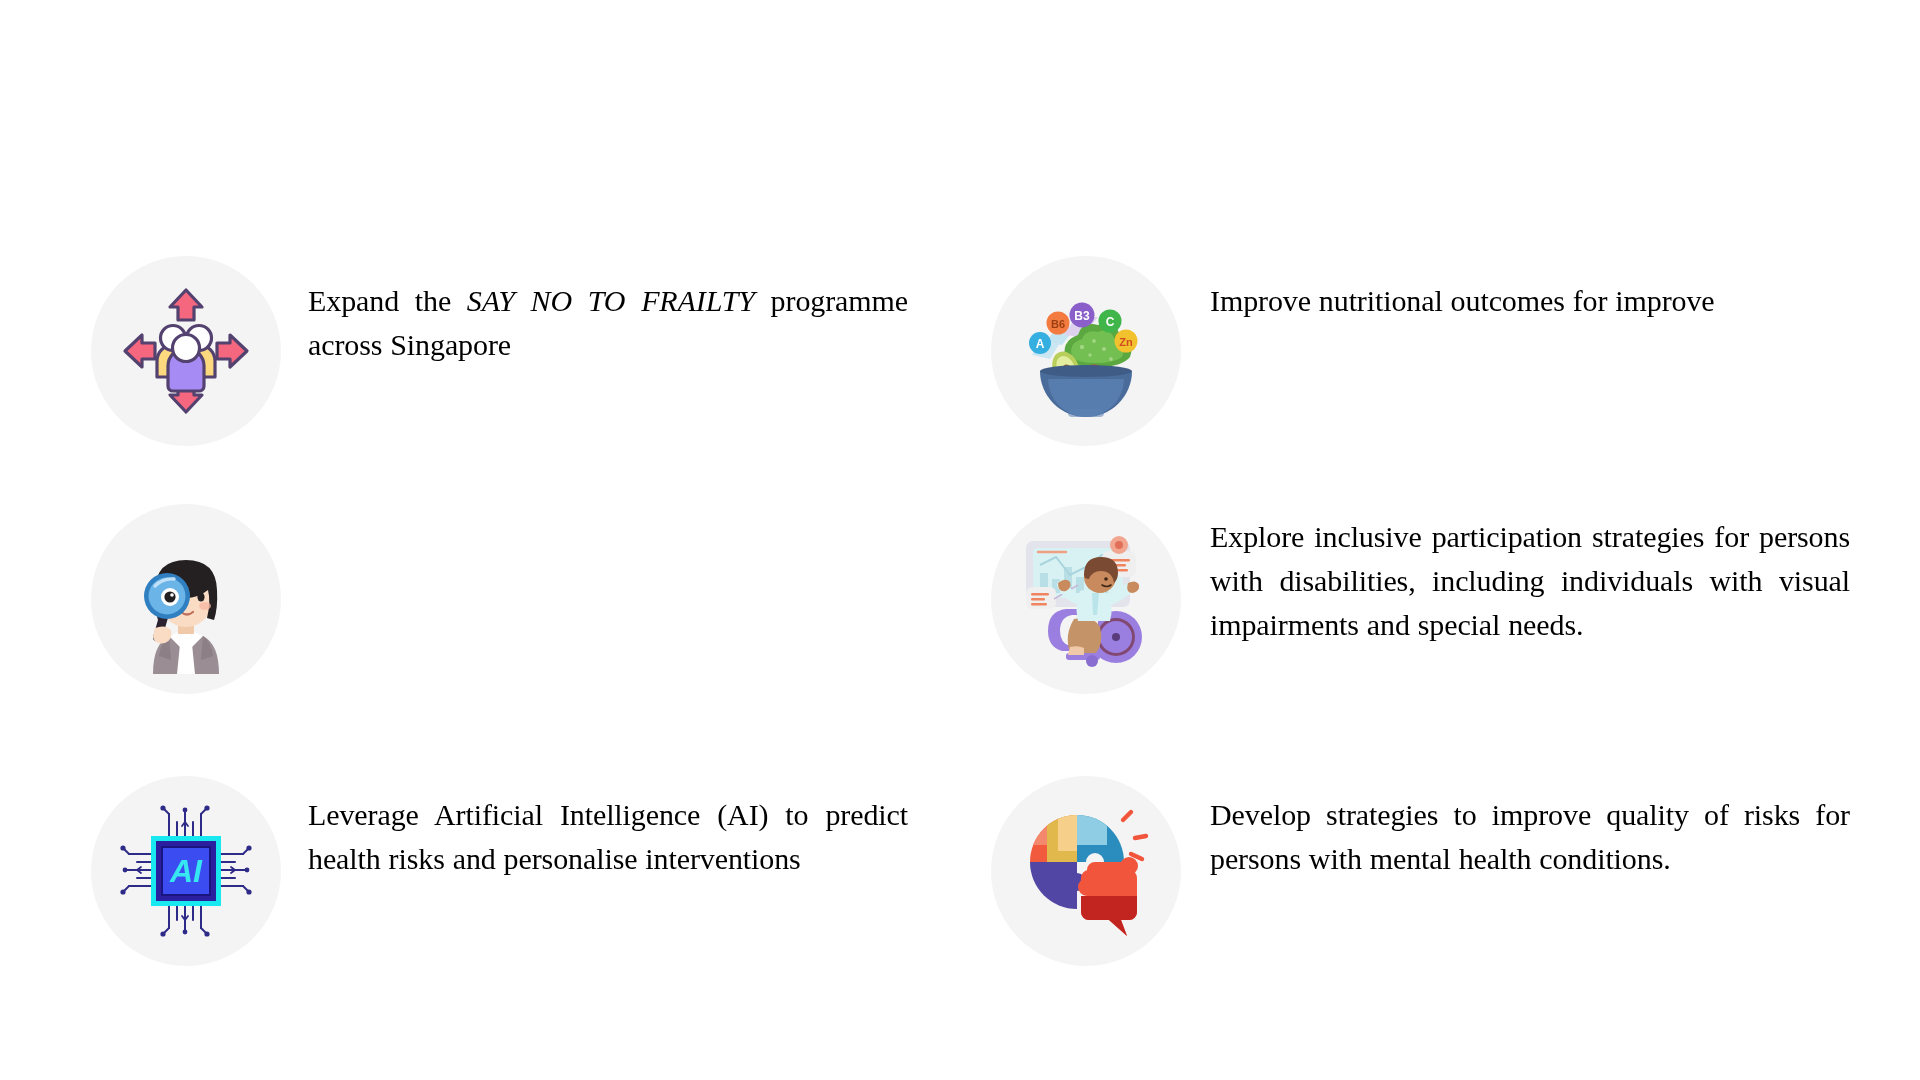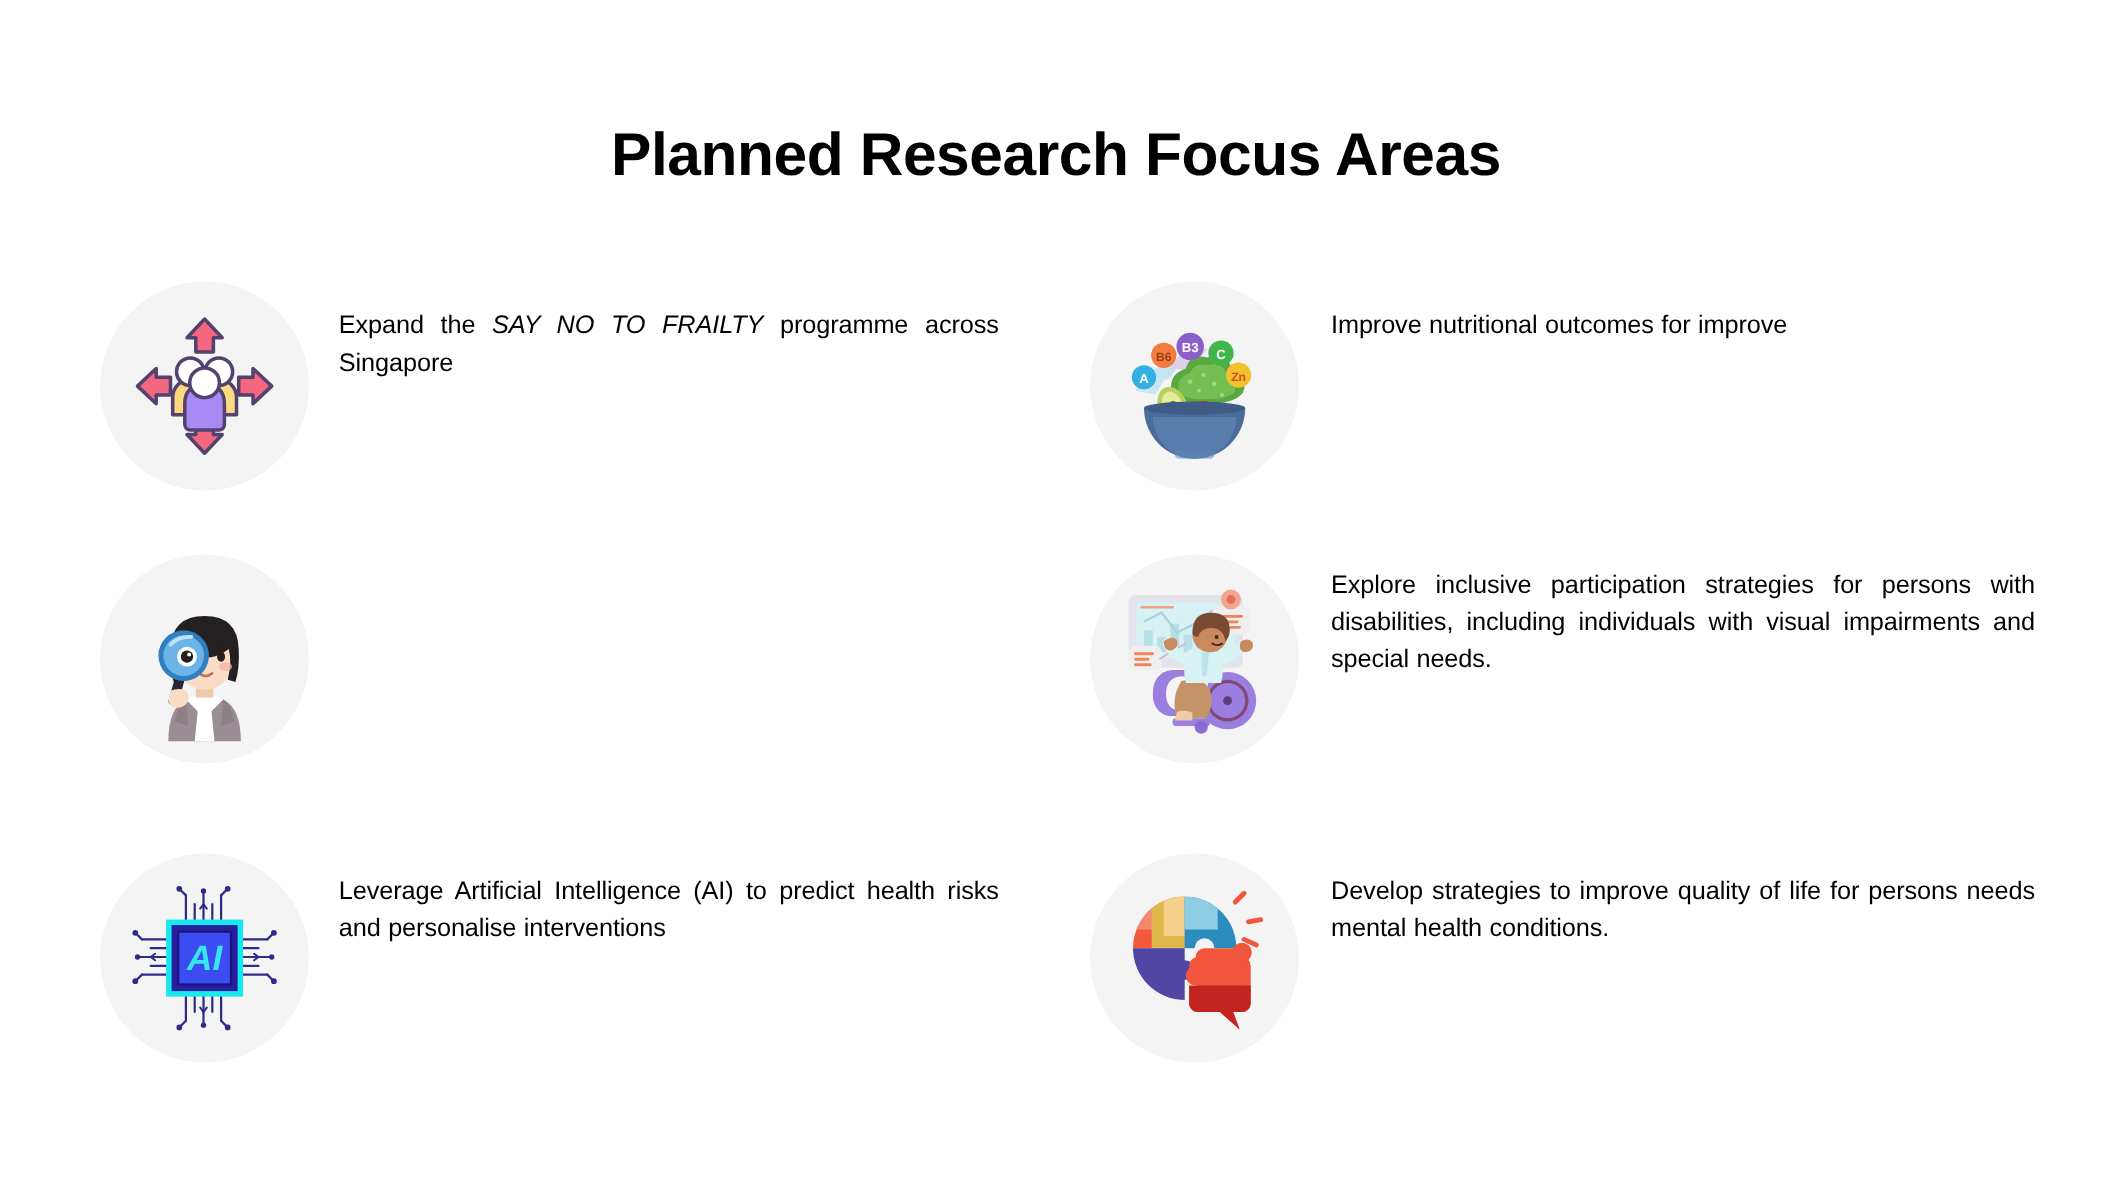--- a/index.html
+++ b/index.html
@@ -68,26 +68,26 @@
     display: flex;
     align-items: center;
     justify-content: center;
     position: relative;
   }
   .icon-circle svg { display: block; }
 
   .item-text {
     flex: 1 1 auto;
     padding-top: 22px;
-    font-size: 23px;
+    font-size: 30px;
     line-height: 1.46;
     text-align: justify;
     text-align-last: left;
     color: #000000;
-    font-family: Liberation Sans, sans-serif;
+    font-family: Liberation Serif, serif;
     letter-spacing: -0.1px;
     word-spacing: 0.5px;
   }
   .item-text .em {
     font-style: italic;
   }
 
   
   .row1 .item-text { padding-top: 24px; }
   .row2 .item-text { padding-top: 12px; }
@@ -97,21 +97,20 @@
   .col-right .item-text { max-width: 670px; }
 
   .col-left  .icon-wrap { margin-right: 26px; font-style: italic; }
   .col-right .icon-wrap { margin-right: 28px; }
 </style>
 </head>
 <body>
 
 <div class="slide">
 
-  <div class="slide-title">Planned Research Focus Areas</div>
 
   <div class="grid">
 
     <div class="item row1 col-left">
       <div class="icon-wrap">
         <div class="icon-circle">
           <svg width="150" height="150" viewBox="0 0 150 150" aria-hidden="true">
             <g stroke="#53416f" stroke-width="3.2" stroke-linejoin="round" stroke-linecap="round">
 
               <path d="M75 14 L91 31 L83 31 L83 44 L67 44 L67 31 L59 31 Z" fill="#f4677f"></path>
@@ -416,17 +415,17 @@
             </g>
 
             <path d="M78 74 h40 a8 8 0 0 1 8 8 v34 a8 8 0 0 1 -8 8 h-8 l6 16 l-18 -16 h-20 a8 8 0 0 1 -8 -8 v-10 a9 9 0 0 0 0 -18 v-6 a8 8 0 0 1 8 -8 z" fill="#f1553c"></path>
             <path d="M78 100 h-2 a9 9 0 0 1 0 -18 v-8 a8 8 0 0 1 8 -8 h34 v34 z" fill="#f1553c"></path>
             <path d="M70 100 v16 a8 8 0 0 0 8 8 h20 l18 16 l-6 -16 h8 a8 8 0 0 0 8 -8 v-16 z" fill="#c2241f"></path>
 
             <circle cx="118" cy="70" r="9" fill="#f1553c"></circle>
           </svg>
         </div>
       </div>
-      <div class="item-text">Develop strategies to improve quality of life for persons needs mental health conditions.</div>
+      <div class="item-text">Develop strategies to improve quality of risks for persons with mental health conditions.</div>
     </div>
 
   </div>
 </div>
 
 </body></html>

